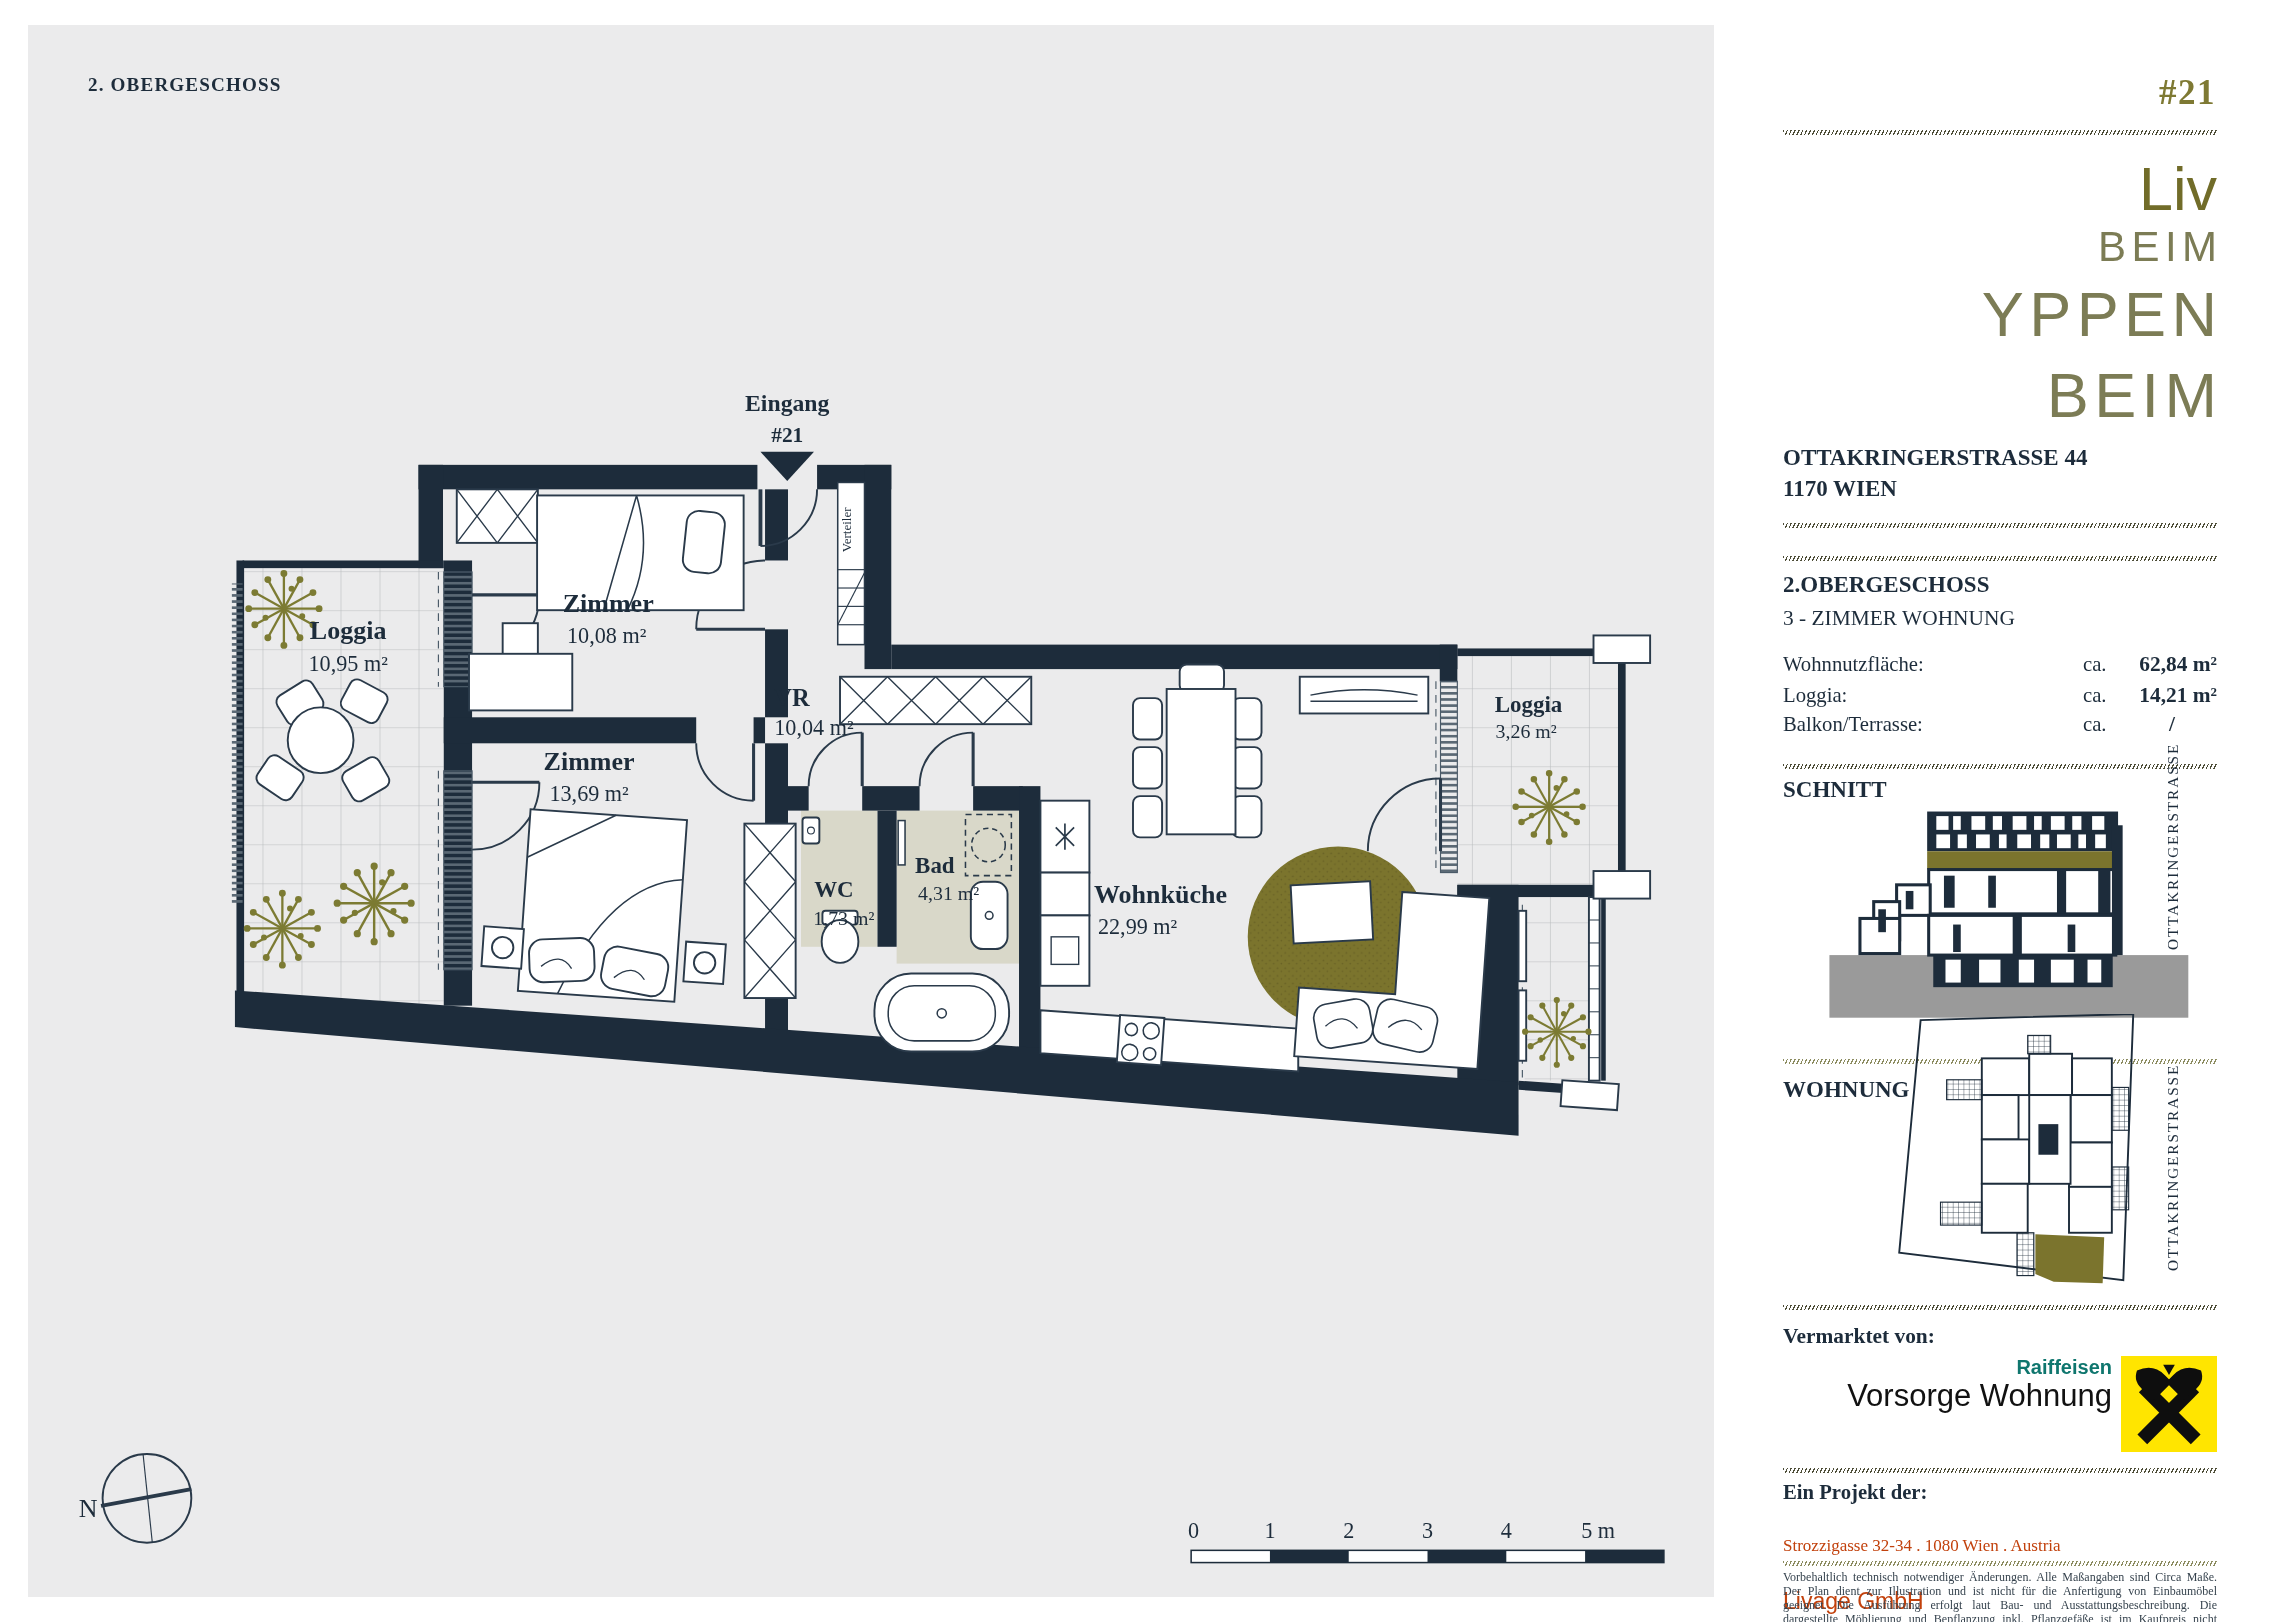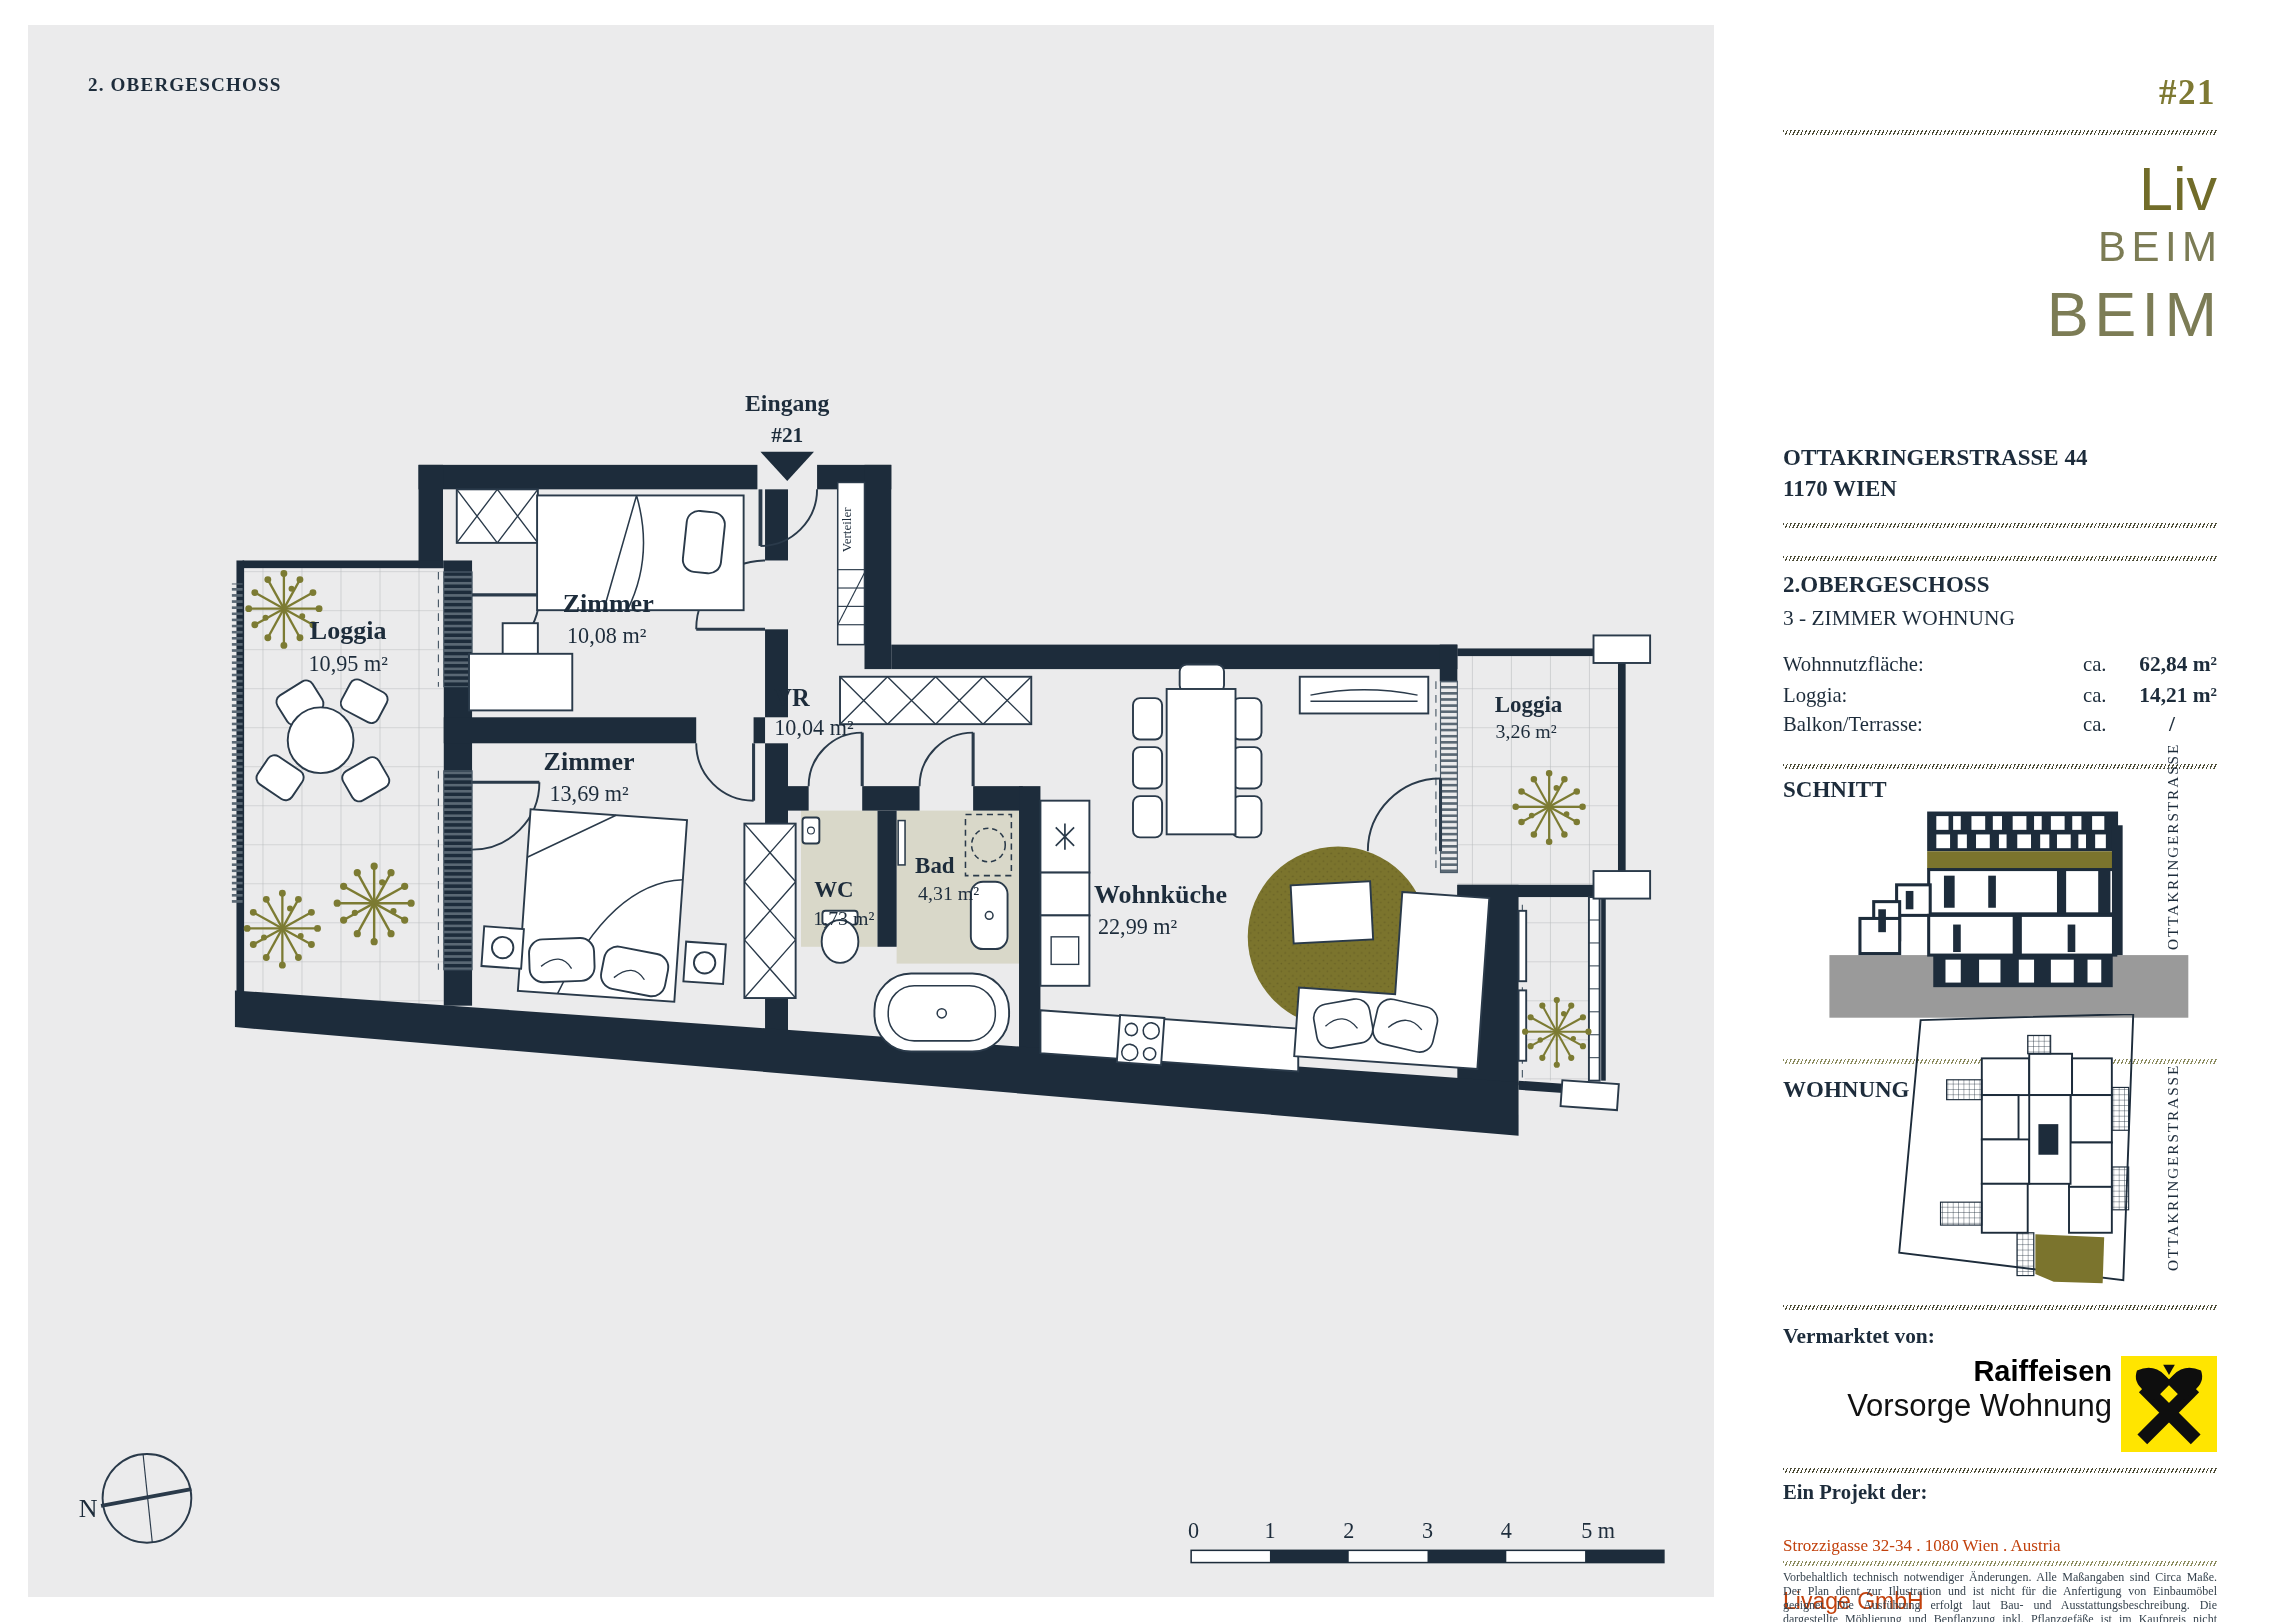--- a/index.html
+++ b/index.html
@@ -335,20 +335,21 @@
 </div>
 
 <div class="abs" style="left:1989px;top:73px;width:227px;">
   <div class="right serif-bold" style="font-size:35px;color:#7e7933;letter-spacing:1.5px;">#21</div>
 </div>
 <div class="abs sb-divider" style="top:130px;"></div>
 
 <div class="abs" style="left:1783px;top:158px;width:434px;">
   <div class="right sans logo-olive" style="font-size:61px;line-height:1.02;">Liv</div>
   <div class="right sans logo-thin" style="font-size:42px;line-height:1.28;margin-right:-5.4px;">BEIM</div>
+  <div class="right sans logo-thin" style="font-size:63px;line-height:1.28;margin-right:-5.4px;">YPPEN</div>
   <div class="right sans logo-thin" style="font-size:63px;line-height:1.28;margin-right:-5.4px;">BEIM</div>
 </div>
 <div class="abs sb-divider" style="top:523px;"></div>
 
 <div class="abs" style="left:1783px;top:443px;width:434px;">
   <div class="serif-bold" style="font-size:23px;line-height:1.33;">OTTAKRINGERSTRASSE 44</div>
   <div class="serif-bold" style="font-size:23px;line-height:1.33;">1170 WIEN</div>
 </div>
 <div class="abs sb-divider" style="top:556px;"></div>
 
@@ -464,21 +465,21 @@
   <rect x="224" y="144" width="26" height="40" fill="#1d2c3b"></rect>
   <path d="M220,288 L310,292 L308,352 L244,350 L220,340 Z" fill="#7b742d"></path>
 </svg>
 </div>
 <div class="abs vtext" style="left:2164px;top:1056px;height:222px;">OTTAKRINGERSTRASSE</div>
 
 <div class="abs sb-divider" style="top:1305px;"></div>
 <div class="abs serif-bold" style="left:1783px;top:1324px;font-size:21.4px;">Vermarktet von:</div>
 
 <div class="abs" style="left:1783px;top:1356px;width:329px;">
-  <div class="right sans" style="font-size:29px;font-weight:bold;color:#000000;line-height:1.1;">Raiffeisen</div>
+  <div class="right sans" style="font-size:20px;font-weight:bold;color:#0f766e;line-height:1.1;">Raiffeisen</div>
   <div class="right sans" style="font-size:31px;color:#111;line-height:1.15;">Vorsorge Wohnung</div>
 </div>
 <div class="abs" style="left:2121px;top:1356px;">
 <svg width="96" height="96" viewBox="0 0 132 132">
   <rect width="132" height="132" fill="#ffe500"></rect>
   <g stroke="#0e0e0e" stroke-width="19" stroke-linecap="square">
     <line x1="38" y1="50" x2="96" y2="108"></line>
     <line x1="94" y1="50" x2="36" y2="108"></line>
   </g>
   <path d="M22,20 q22,-10 38,6 l10,10 -24,24 -14,-12 q-16,-12 -10,-28 z" fill="#0e0e0e"></path>

